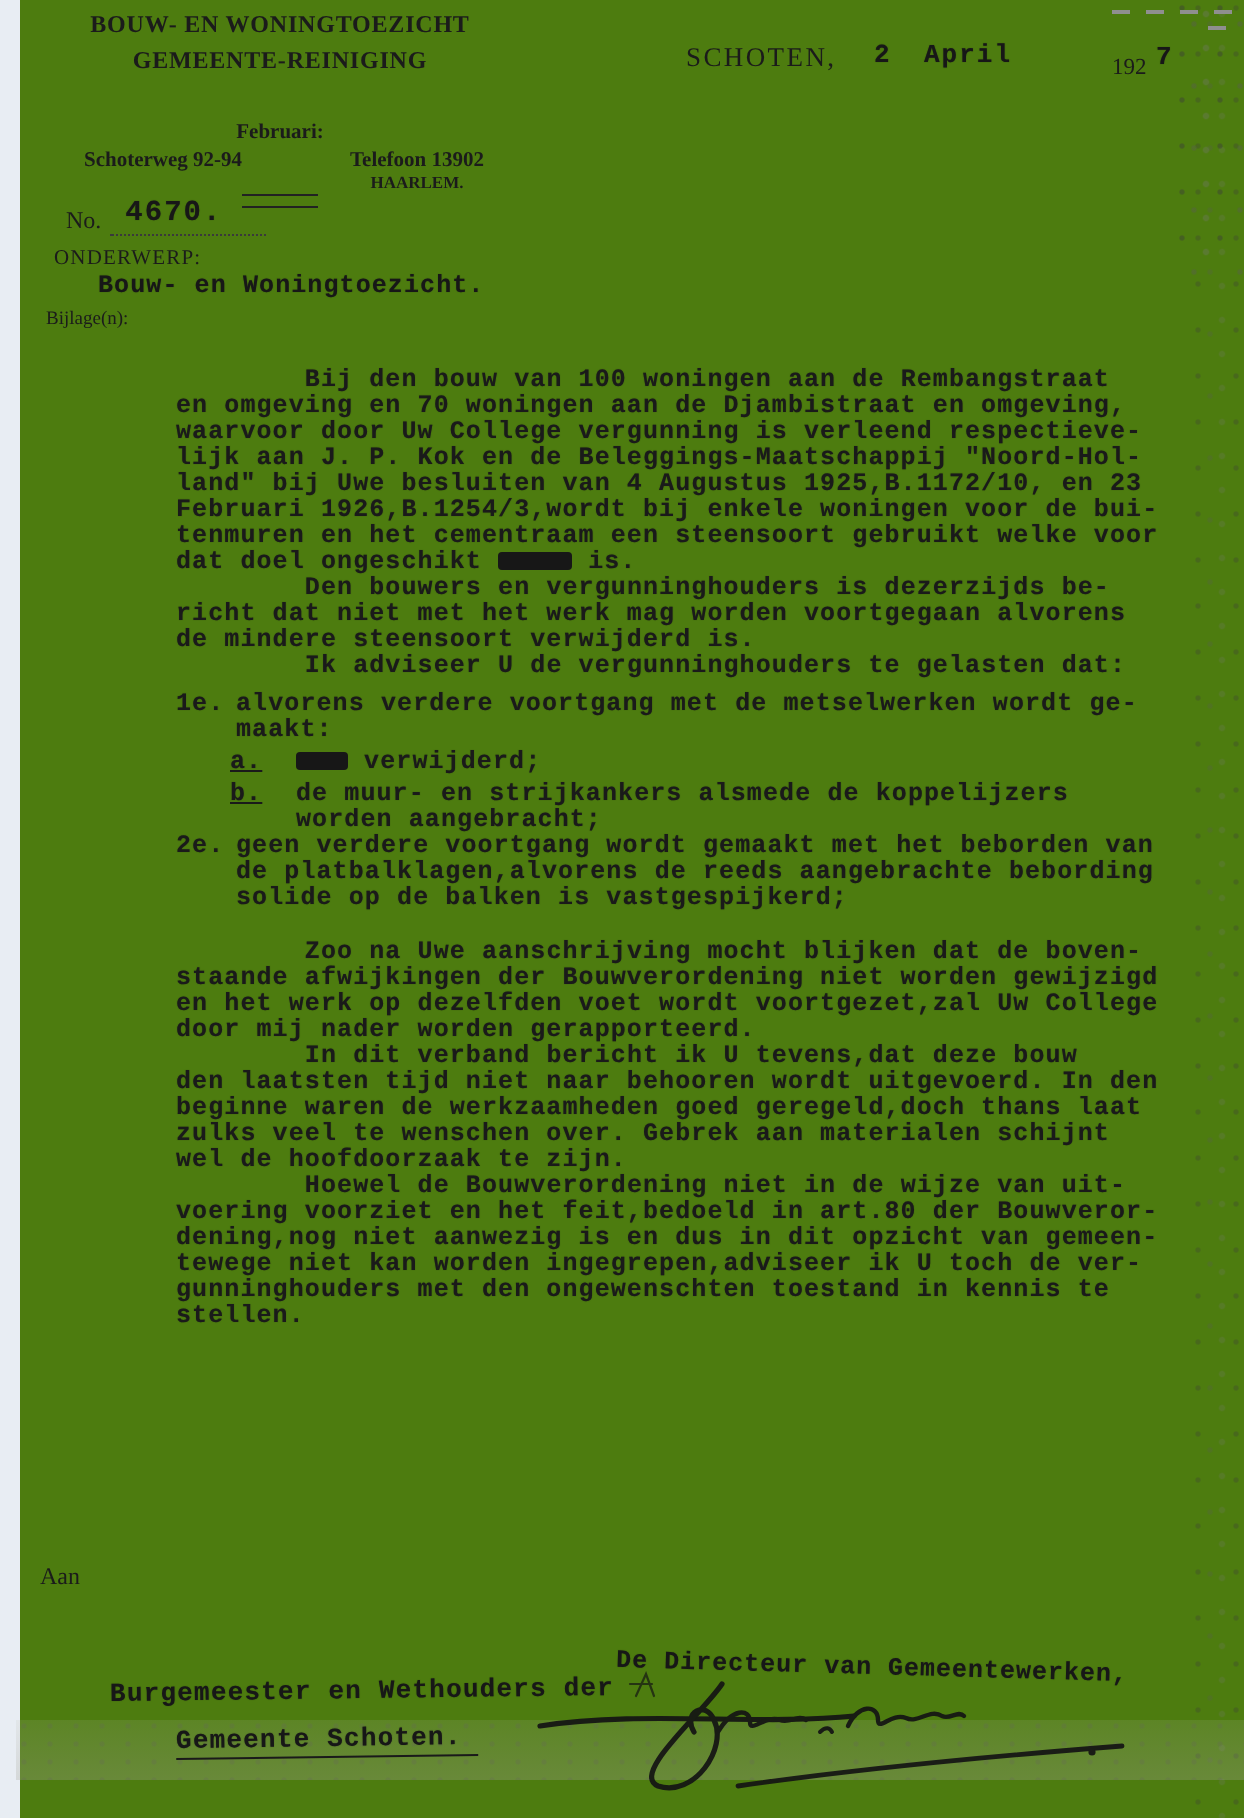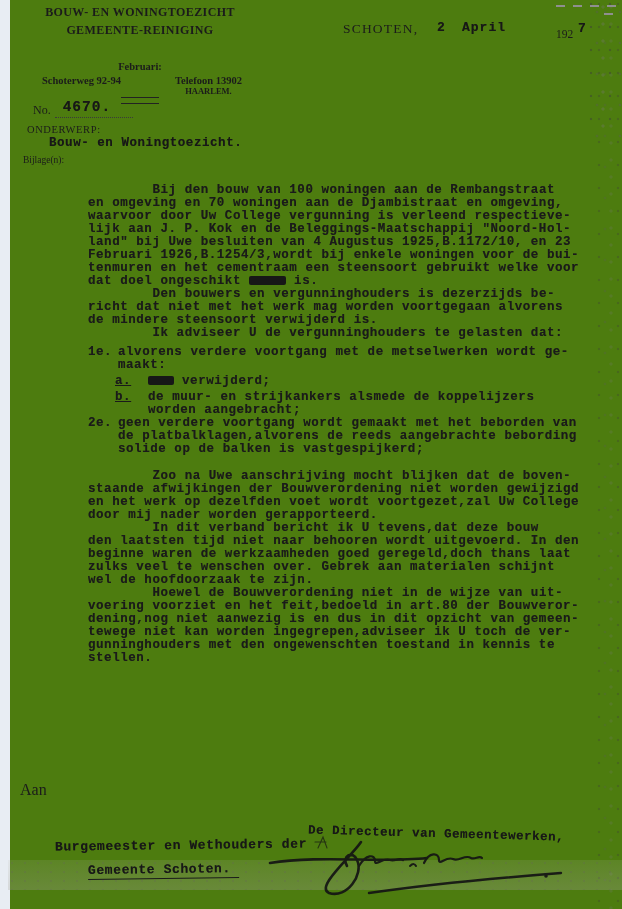--- a/index.html
+++ b/index.html
@@ -70,21 +70,21 @@
   .row{display:flex;}
   .row .lnum{flex:0 0 30px;}
   .row.sub{margin-left:27px;}
   .row.sub .lnum{flex:0 0 33px;text-decoration:underline;}
   .row .ltext{flex:1;white-space:pre-wrap;}
   .mt6{margin-top:6px;} .mt3{margin-top:3px;} .mt12{} .mt14{margin-top:14px;}
   .blob{display:inline-block;background:#171717;border-radius:2px;transform:translateY(1px);}
   .blob.b1{width:37px;height:9px;}
   .blob.b2{width:26px;height:9px;}
 
-  .aan-label{position:absolute;left:20px;top:781px;font-size:16px;}
+  .aan-label{position:absolute;left:20px;top:781px;font-size:12px;}
   .addr1{position:absolute;left:55px;top:838px;font-size:13px;letter-spacing:.6px;transform:rotate(-.7deg);}
   .addr2{position:absolute;left:88px;top:862px;font-size:13px;letter-spacing:.6px;transform:rotate(-.8deg);border-bottom:1.8px solid #1a1a1a;padding:0 8px 1px 0;}
   .sig-title{position:absolute;left:308px;top:827px;font-size:12.5px;letter-spacing:.5px;transform:rotate(1.6deg);}
   .signature{position:absolute;left:265px;top:833px;}
 </style>
 </head>
 <body>
 
 <div class="page">
 

